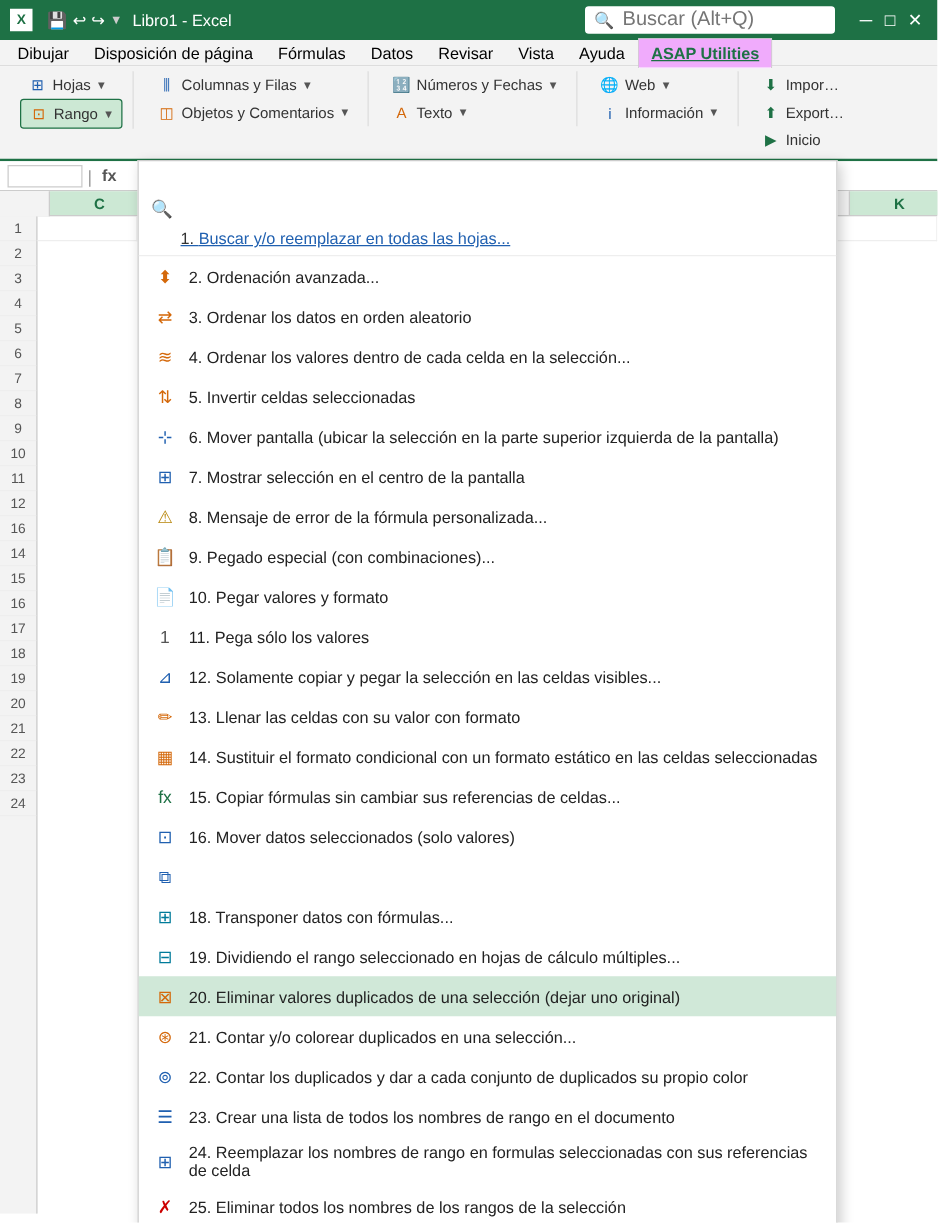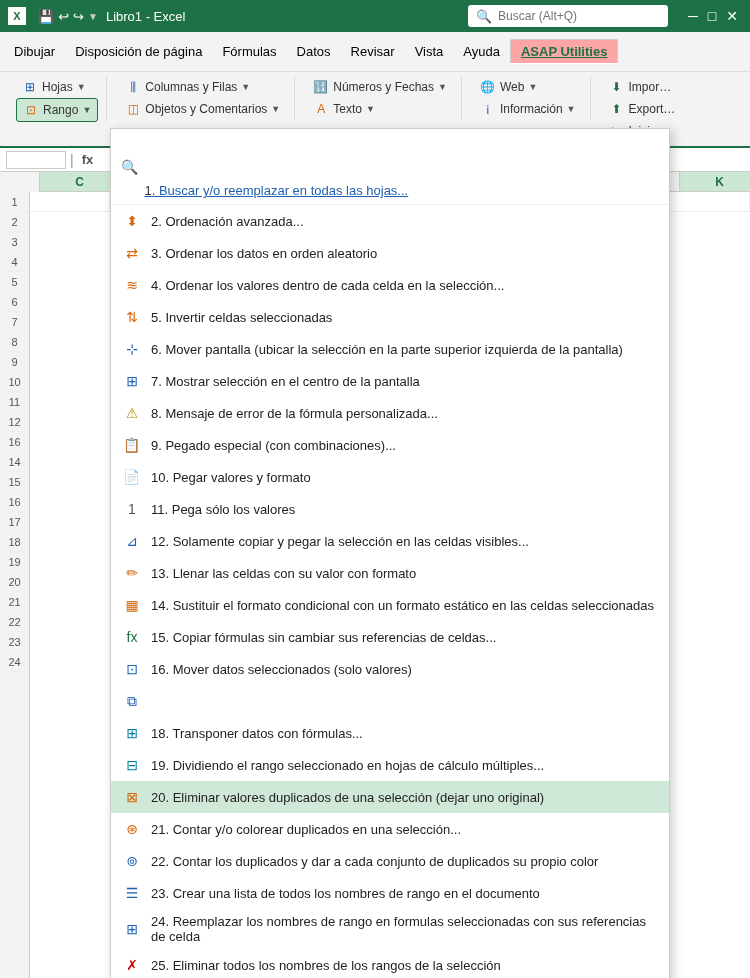--- a/index.html
+++ b/index.html
@@ -52,35 +52,35 @@
     .title-bar-search input {
       border: none; outline: none;
       font-size: 12px;
       width: 100%;
       color: #555;
     }
 
     
     .menu-bar {
       background: #f3f3f3;
-      height: 40px;
+      height: 21px;
       display: flex;
       align-items: center;
       padding: 0 4px;
       border-bottom: 1px solid #ddd;
     }
     .menu-item {
       padding: 4px 10px;
       font-size: 13px;
       cursor: pointer;
       color: #000;
       border-radius: 2px;
     }
     .menu-item.active {
-      background: #fca5a5;
+      background: #f0abfc;
       border: 1px solid #ccc;
       border-bottom: 1px solid #fff;
       font-weight: bold;
       color: #1e7145;
       text-decoration: underline;
     }
 
     
     .ribbon {
       background: #f3f3f3;
@@ -288,21 +288,21 @@
     <span style="color:#fff;font-size:13px;cursor:pointer;">💾</span>
     <span style="color:#fff;font-size:13px;cursor:pointer;">↩</span>
     <span style="color:#fff;font-size:13px;cursor:pointer;">↪</span>
     <span style="color:#ccc;font-size:10px;cursor:pointer;">▼</span>
   </div>
   <div style="flex:1; text-align:left;">
     <span class="title-bar-text">Libro1 - Excel</span>
   </div>
   <div class="title-bar-search">
     <span style="color:#555;font-size:13px;">🔍</span>
-    <input type="text" style="font-size: 12px; border: none; outline: none; width: 100%;" placeholder="Buscar (Alt+Q)">
+    <input type="text" style="font-size: 16px; border: none; outline: none; width: 100%;" placeholder="Buscar (Alt+Q)">
   </div>
   <div style="display:flex;gap:2px;margin-left:8px;">
     <span style="color:#fff;font-size:14px;cursor:pointer;padding:0 4px;">─</span>
     <span style="color:#fff;font-size:14px;cursor:pointer;padding:0 4px;">□</span>
     <span style="color:#fff;font-size:14px;cursor:pointer;padding:0 4px;">✕</span>
   </div>
 </div>
 
 <div class="menu-bar">
   <div class="menu-item">Dibujar</div>

